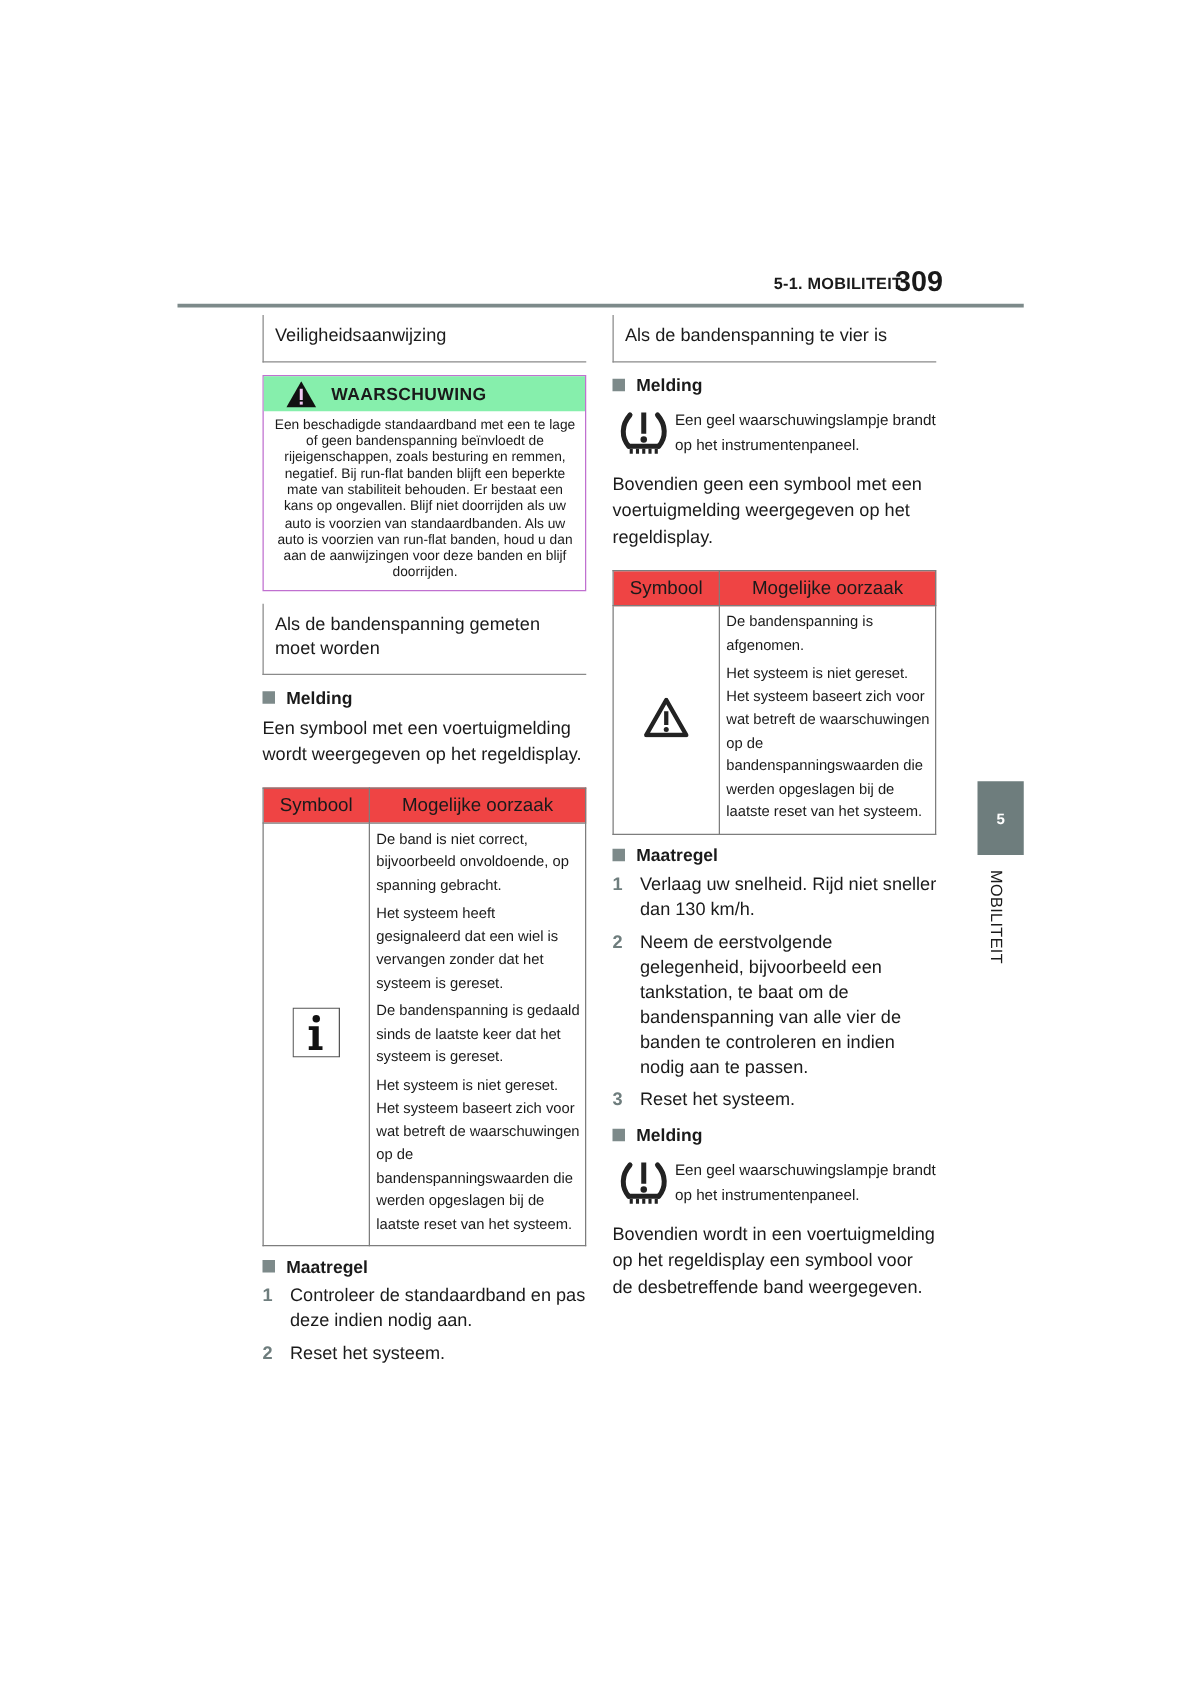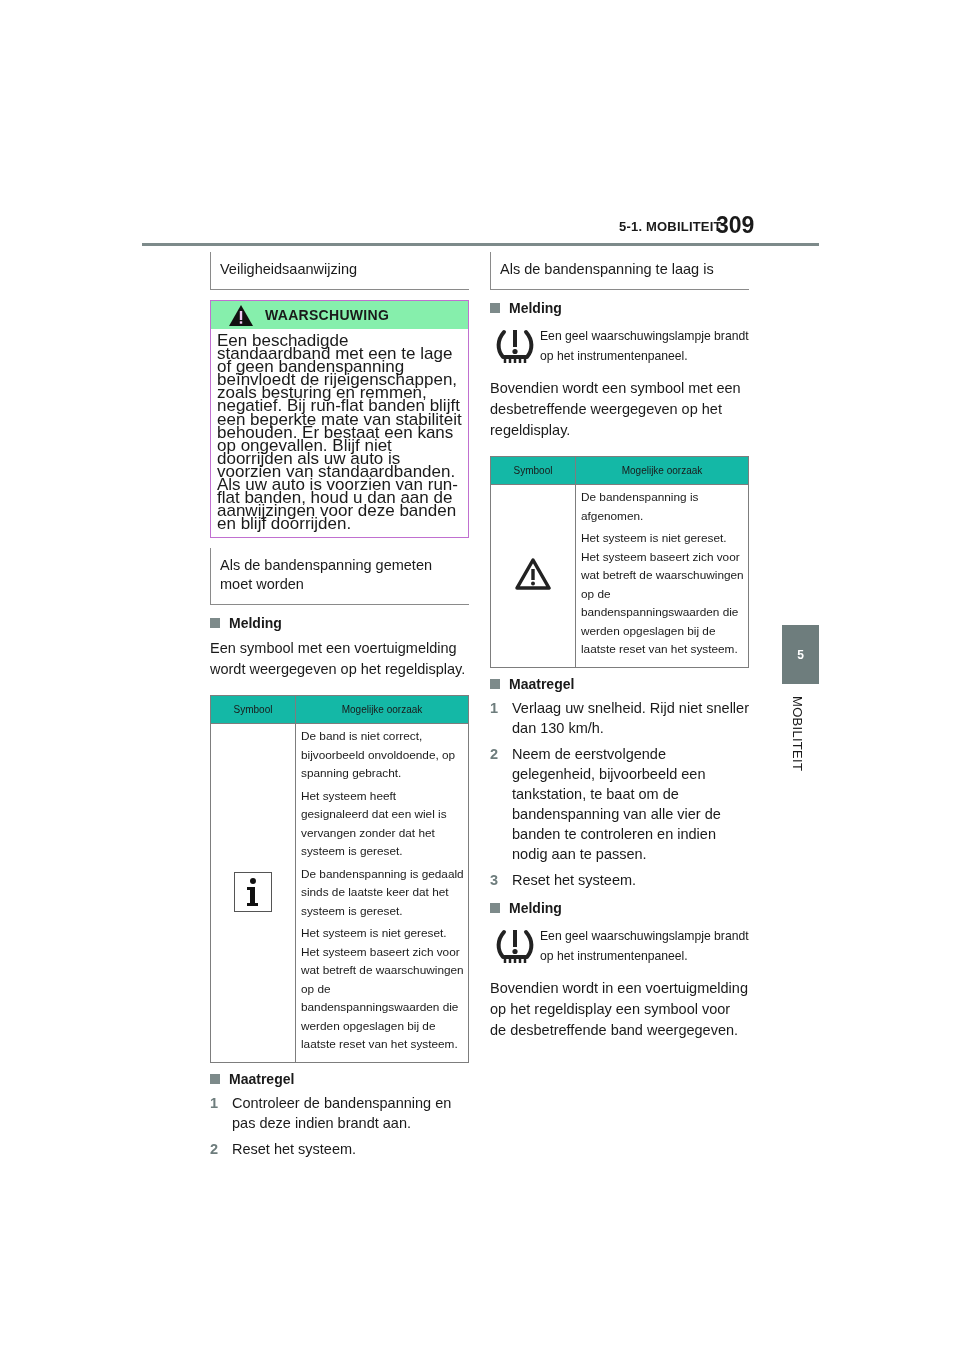--- a/index.html
+++ b/index.html
@@ -16,28 +16,28 @@
 
   .col { position:absolute; width:259px; }
   .col-left { left:210px; top:252px; }
   .col-right { left:490px; top:252px; }
 
   .sect-head { border-left:1px solid #8a8a8a; border-bottom:1px solid #8a8a8a; padding:8px 8px 10px 9px; font-size:14.5px; line-height:19px; }
 
   .warn { margin-top:10px; border:1px solid #c070d0; }
   .warn-head { background:#86efac; height:28px; display:flex; align-items:center; padding-left:18px; font-weight:bold; font-size:14px; letter-spacing:0.3px; }
   .warn-head svg { margin-right:12px; }
-  .warn-body { padding:5px 5px 7px 6px; font-size:17px; line-height:13.1px; }
+  .warn-body { padding:5px 5px 7px 6px; font-size:11px; line-height:13.1px;text-align:center; }
 
   .bullet { display:flex; align-items:center; font-weight:bold; font-size:14px; margin-top:10px; }
   .sq { width:10px; height:10px; background:#7d8a8a; margin-right:9px; display:inline-block; }
   .para { font-size:14.5px; line-height:21px; margin-top:7px; }
 
   table.sym { width:100%; border-collapse:collapse; font-size:11.8px; margin-top:15px; }
-  table.sym th { background:#14b8a6; font-weight:normal; height:25px; border:1px solid #7d7d7d; font-size:10px; }
+  table.sym th { background:#ef4444; font-weight:normal; height:25px; border:1px solid #7d7d7d; font-size:15px; }
   table.sym td { border:1px solid #7d7d7d; vertical-align:top; }
   table.sym td.icon-cell { width:82px; vertical-align:middle; text-align:center; }
   table.sym td.text-cell { padding:3px 3px 4px 5px; }
   .cause { line-height:18.5px; margin-bottom:4px; }
 
   .steps { margin-top:2px; }
   .step { display:flex; font-size:14.5px; line-height:20px; margin-top:6px; }
   .step .n { width:22px; color:#6e7d7d; font-weight:bold; flex:none; }
 
   .lamp-row { display:flex; margin-top:10px; }
@@ -103,52 +103,52 @@
   </tbody>
     </table>
 
   <div class="bullet" style="margin-top:8px;">
       <span class="sq"></span>
       <span>Maatregel</span>
     </div>
   <div class="steps">
     <div class="step">
         <span class="n">1</span>
-        <span>Controleer de bandenspanning en pas deze indien brandt aan.</span>
+        <span>Controleer de standaardband en pas deze indien nodig aan.</span>
       </div>
     <div class="step">
         <span class="n">2</span>
         <span>Reset het systeem.</span>
       </div>
   </div>
 </div>
 
 <div class="col col-right">
-  <div class="sect-head">Als de bandenspanning te laag is</div>
+  <div class="sect-head">Als de bandenspanning te vier is</div>
 
   <div class="bullet">
       <span class="sq"></span>
       <span>Melding</span>
     </div>
 
   <div class="lamp-row">
     <div class="lamp-icon">
       <svg width="40" height="40" viewBox="0 0 40 40">
         <path d="M9 6 C2 14 2 24 8 31" stroke="#222" stroke-width="4" fill="none" stroke-linecap="round"></path>
         <path d="M31 6 C38 14 38 24 32 31" stroke="#222" stroke-width="4" fill="none" stroke-linecap="round"></path>
         <path d="M8 31 H32" stroke="#222" stroke-width="4"></path>
         <path d="M10 33 V37 M15 33 V37 M20 33 V37 M25 33 V37 M30 33 V37" stroke="#222" stroke-width="2.5"></path>
         <rect x="18" y="4" width="4" height="17" fill="#222"></rect>
         <circle cx="20" cy="25.5" r="2.6" fill="#222"></circle>
       </svg>
     </div>
     <div class="lamp-text">Een geel waarschuwingslampje brandt op het instrumentenpaneel.</div>
   </div>
 
-  <div class="para" style="margin-top:12px;">Bovendien wordt een symbool met een desbetreffende weergegeven op het regeldisplay.</div>
+  <div class="para" style="margin-top:12px;">Bovendien geen een symbool met een voertuigmelding weergegeven op het regeldisplay.</div>
 
   <table class="sym">
     <tbody>
         <tr>
       <th>Symbool</th>
       <th>Mogelijke oorzaak</th>
     </tr>
     <tr>
       <td class="icon-cell">
         <svg width="36" height="32" viewBox="0 0 36 32">

